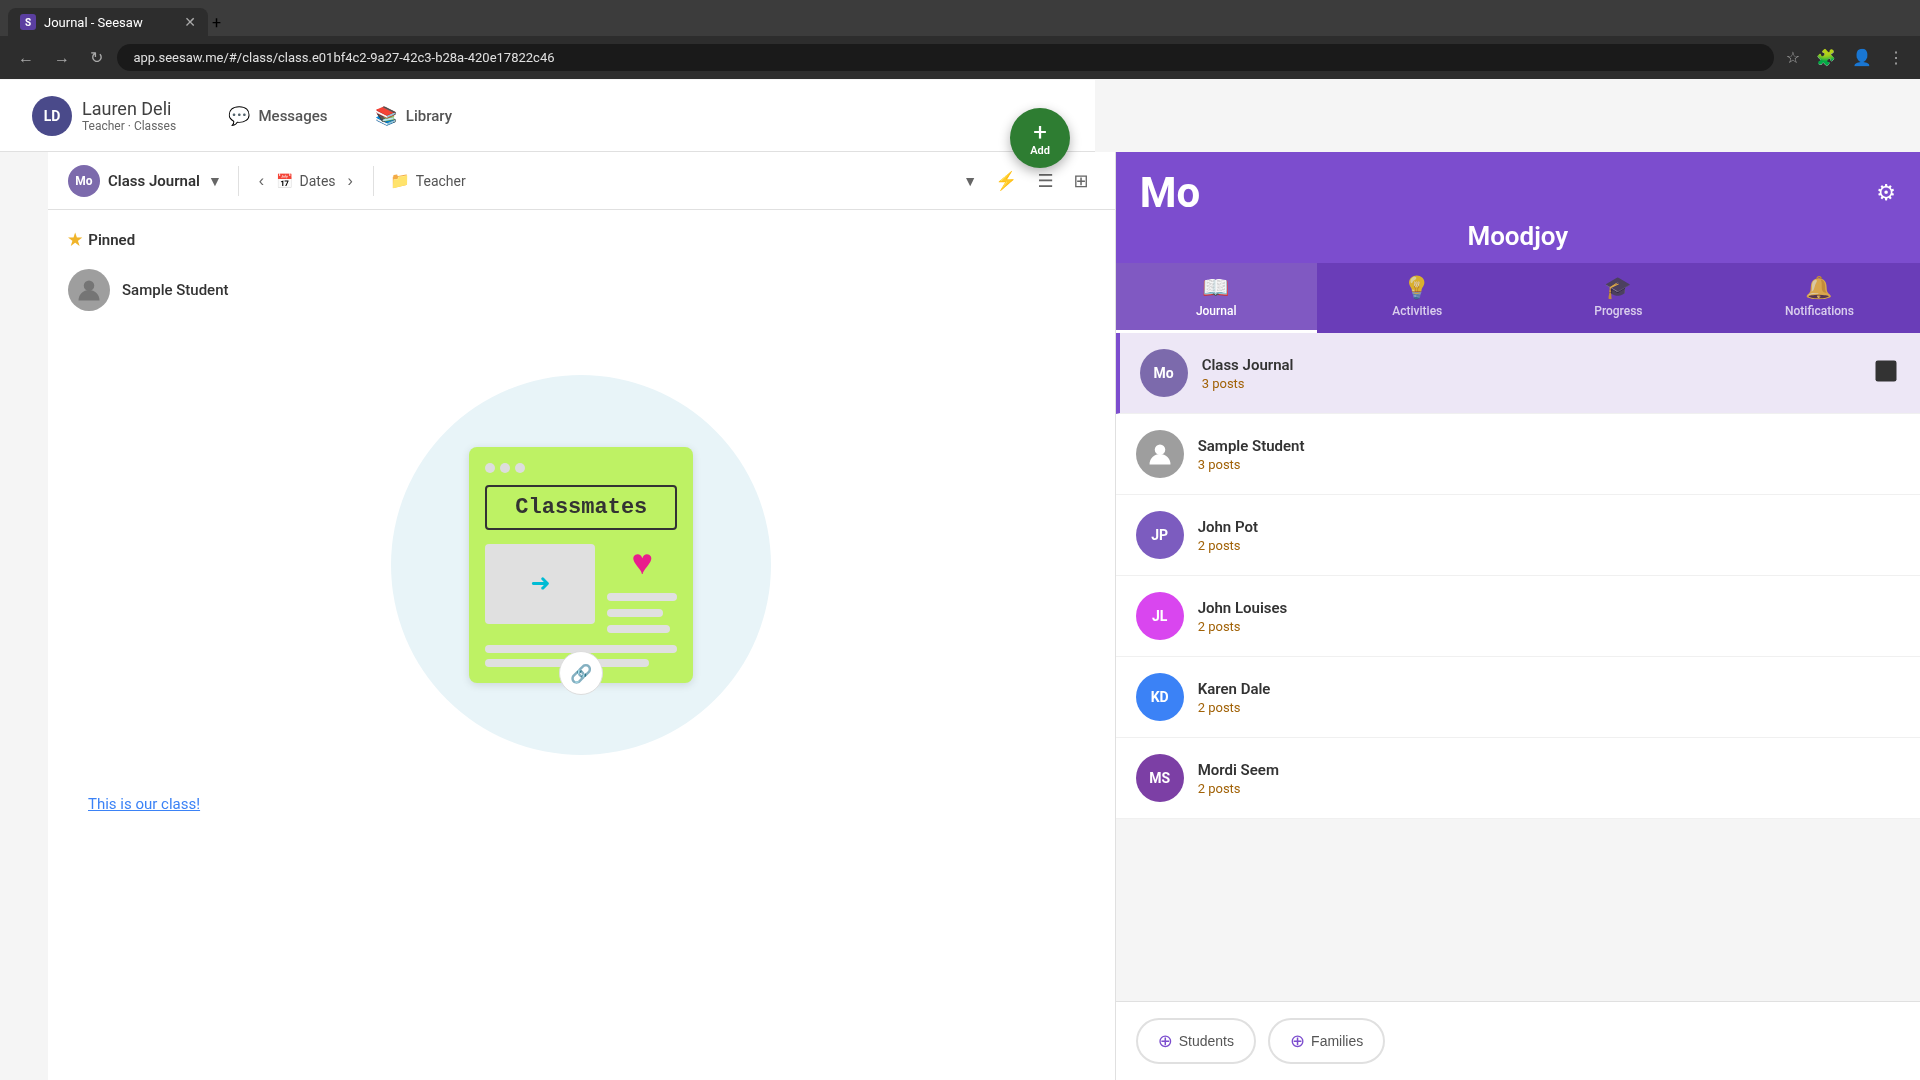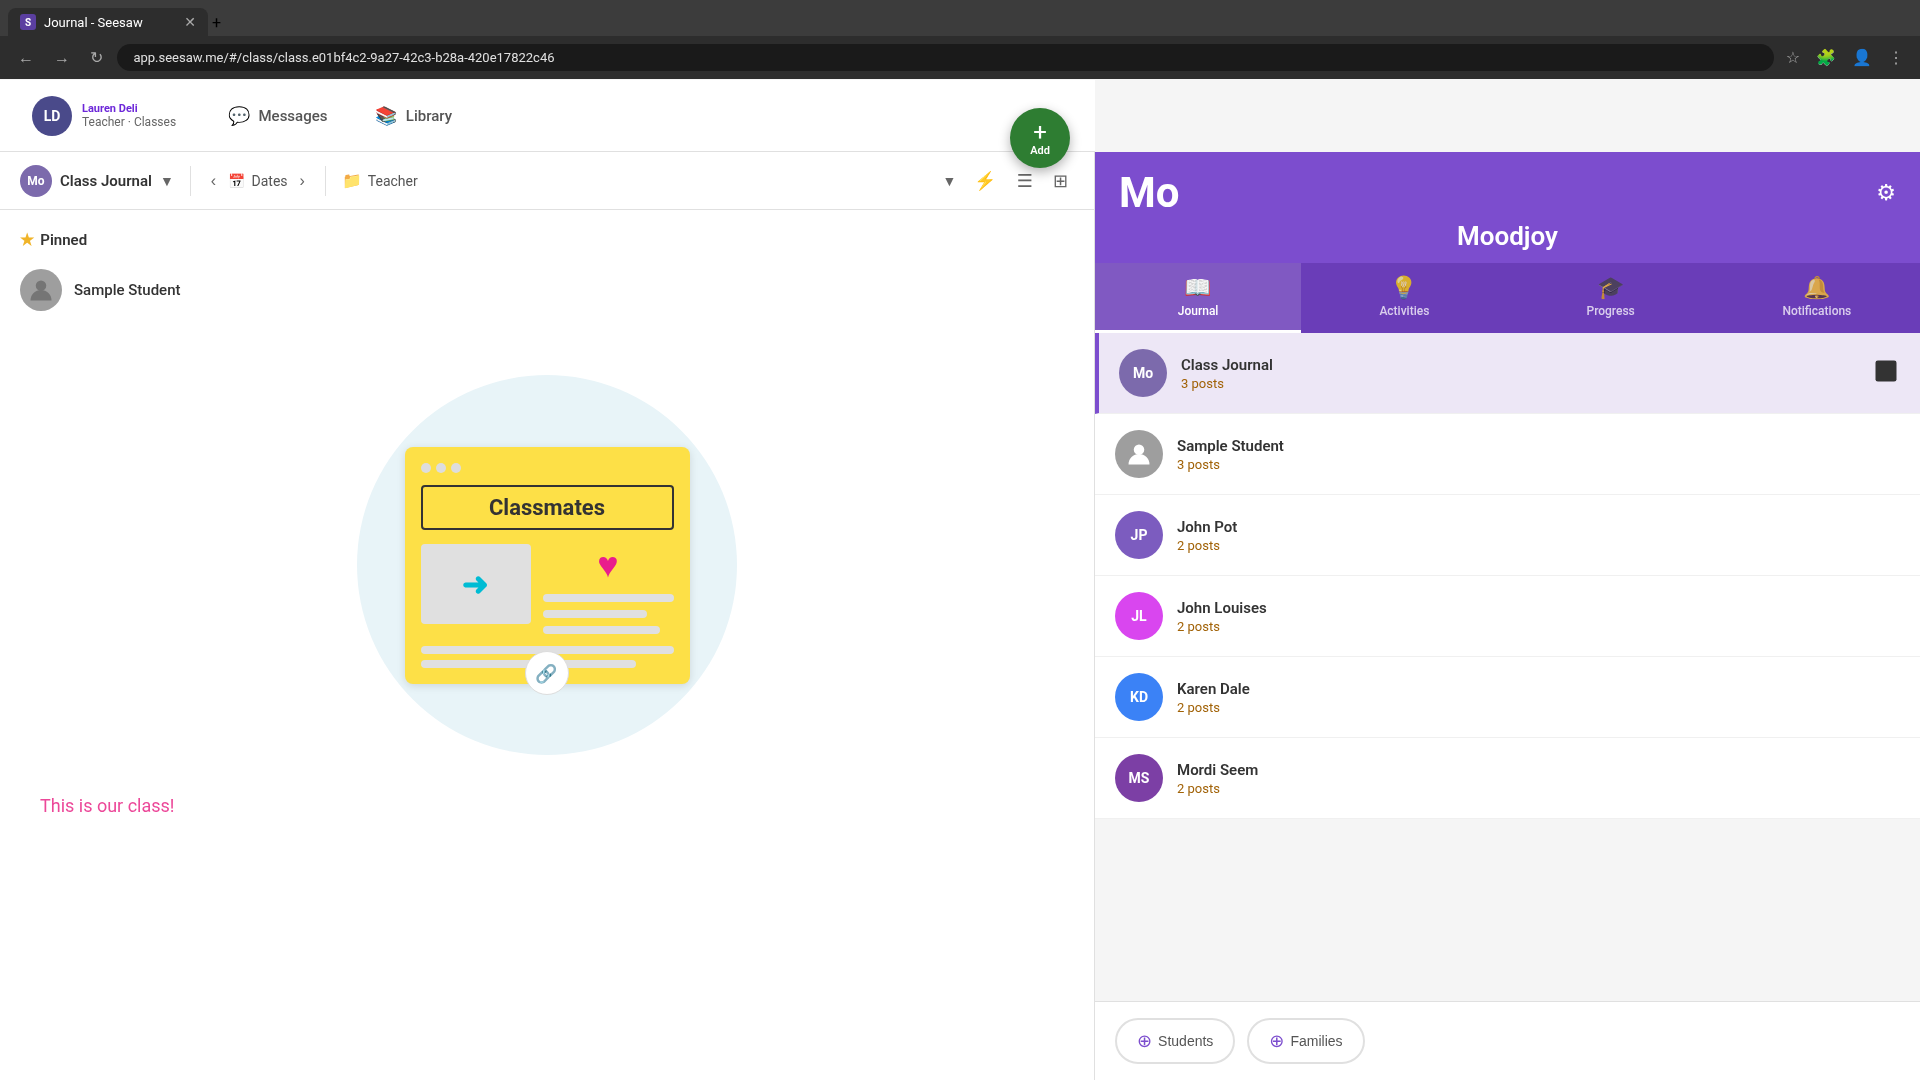--- a/index.html
+++ b/index.html
@@ -16,28 +16,28 @@
     .address-bar { flex: 1; background: #1a1a1a; border-radius: 20px; padding: 6px 16px; color: #e0e0e0; font-size: 14px; display: flex; align-items: center; gap: 8px; }
     .address-bar .url-text { color: #e0e0e0; font-size: 13px; }
     .nav-actions { display: flex; gap: 8px; color: #aaa; font-size: 16px; }
     .nav-actions span { cursor: pointer; padding: 4px; }
 
     
     .app-header { display: flex; align-items: center; padding: 0 20px; height: 72px; background: white; border-bottom: 1px solid #e0e0e0; gap: 20px; position: absolute; top: 80px; left: 0; width: 1095px; z-index: 10; }
     .user-profile { display: flex; align-items: center; gap: 10px; cursor: pointer; padding: 8px 12px; border-radius: 8px; }
     .user-avatar { width: 40px; height: 40px; border-radius: 50%; background: #4a4a8a; display: flex; align-items: center; justify-content: center; color: white; font-size: 14px; font-weight: bold; text-align: center; }
     .user-info { display: flex; flex-direction: column; }
-    .user-name { font-size: 11px; font-weight: 700; color: #6d28d9; }
+    .user-name { font-size: 18px; font-weight: 400; color: #404040; }
     .user-role { font-size: 12px; color: #666; }
     .header-nav { display: flex; gap: 8px; }
     .header-nav-item { display: flex; align-items: center; gap: 8px; padding: 10px 20px; border-radius: 25px; cursor: pointer; color: #555; font-size: 15px; font-weight: 500; }
     .header-nav-item .nav-icon { font-size: 18px; }
 
     
-    .main-wrapper { display: flex; position: absolute; top: 152px; left: 0; width: 100%; height: calc(1080px - 152px); }
+    .main-wrapper { display: flex; position: absolute; top: 152px; left: 0; width: 100%; height: calc(1080px - 152px); padding-left: 48px; }
 
     
     .left-panel { width: 1095px; display: flex; flex-direction: column; background: white; border-right: 1px solid #e0e0e0; }
 
     
     .journal-toolbar { display: flex; align-items: center; padding: 12px 20px; border-bottom: 1px solid #e0e0e0; gap: 12px; height: 58px; }
     .journal-selector { display: flex; align-items: center; gap: 8px; background: white; border: none; cursor: pointer; }
     .journal-avatar { width: 32px; height: 32px; border-radius: 50%; background: #7c6aac; display: flex; align-items: center; justify-content: center; color: white; font-size: 12px; font-weight: bold; }
     .journal-label { font-size: 15px; font-weight: 600; color: #333; }
     .chevron-down { color: #666; font-size: 14px; }
@@ -56,36 +56,36 @@
     .pinned-label { display: flex; align-items: center; gap: 6px; font-size: 15px; font-weight: 600; color: #333; margin-bottom: 12px; }
     .pinned-star { color: #f0b429; font-size: 16px; }
     .student-item { display: flex; align-items: center; gap: 12px; padding: 8px 0; cursor: pointer; }
     .student-avatar { width: 42px; height: 42px; border-radius: 50%; background: #9e9e9e; display: flex; align-items: center; justify-content: center; }
     .student-avatar svg { width: 28px; height: 28px; }
     .student-name { font-size: 15px; color: #333; font-weight: 500; }
 
     
     .illustration-area { display: flex; justify-content: center; align-items: center; padding: 40px 20px; }
     .illustration-circle { width: 380px; height: 380px; border-radius: 50%; background: #e8f4f8; display: flex; align-items: center; justify-content: center; position: relative; }
-    .classmates-card { background: #fde047; border-radius: 8px; width: 285px; padding: 16px; box-shadow: 0 2px 8px rgba(0,0,0,0.12); position: relative; }
+    .classmates-card { background: #bef264; border-radius: 8px; width: 224px; padding: 16px; box-shadow: 0 2px 8px rgba(0,0,0,0.12); position: relative; font-family: Liberation Mono, monospace; }
     .card-dots { display: flex; gap: 5px; margin-bottom: 12px; }
     .card-dot { width: 10px; height: 10px; border-radius: 50%; background: #ddd; }
     .card-title-bar { border: 2px solid #333; border-radius: 4px; text-align: center; padding: 8px; margin-bottom: 14px; }
     .card-title-text { font-size: 22px; font-weight: 700; color: #333; }
     .card-body { display: flex; gap: 12px; margin-bottom: 12px; }
     .card-img-box { width: 110px; height: 80px; background: #e0e0e0; border-radius: 4px; display: flex; align-items: center; justify-content: center; position: relative; overflow: hidden; }
     .arrow-right { color: #00bcd4; font-size: 32px; font-weight: bold; }
     .card-content-lines { flex: 1; display: flex; flex-direction: column; gap: 8px; justify-content: center; }
     .heart-icon { color: #e91e8c; font-size: 36px; margin-bottom: 4px; }
     .content-line { height: 8px; background: #e0e0e0; border-radius: 4px; }
     .card-footer-lines { display: flex; flex-direction: column; gap: 6px; }
     .footer-line { height: 8px; background: #e0e0e0; border-radius: 4px; }
     .link-icon { position: absolute; bottom: -60px; left: 50%; transform: translateX(-50%); background: white; border: 1px solid #ddd; border-radius: 50%; width: 44px; height: 44px; display: flex; align-items: center; justify-content: center; cursor: pointer; color: #666; font-size: 18px; }
 
-    .caption-text { padding: 0 20px 20px; font-size: 18px; color: #ec4899; }
+    .caption-text { padding: 0 20px 20px; font-size: 15px; color: #3b82f6; text-decoration: underline; }
 
     
     .add-button { position: absolute; top: 108px; right: 850px; width: 60px; height: 60px; border-radius: 50%; background: #2e7d32; display: flex; flex-direction: column; align-items: center; justify-content: center; cursor: pointer; color: white; box-shadow: 0 4px 12px rgba(0,0,0,0.3); z-index: 20; }
     .add-button .plus { font-size: 24px; line-height: 1; }
     .add-button .add-label { font-size: 11px; font-weight: 600; }
 
     
     .right-panel { width: 825px; background: white; display: flex; flex-direction: column; }
     .right-header-mo { font-size: 42px; font-weight: 700; color: white; }
     .right-header-tools { color: white; font-size: 22px; cursor: pointer; }

